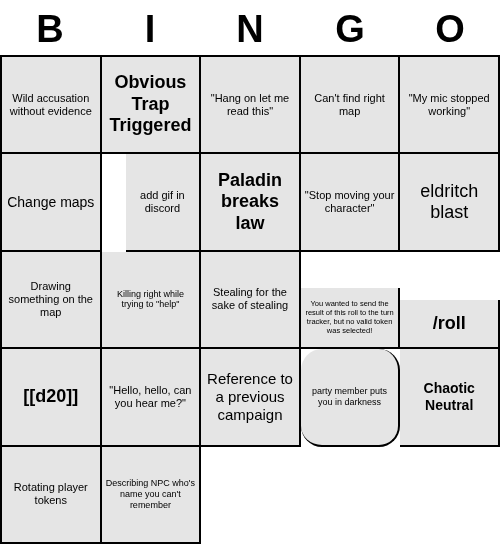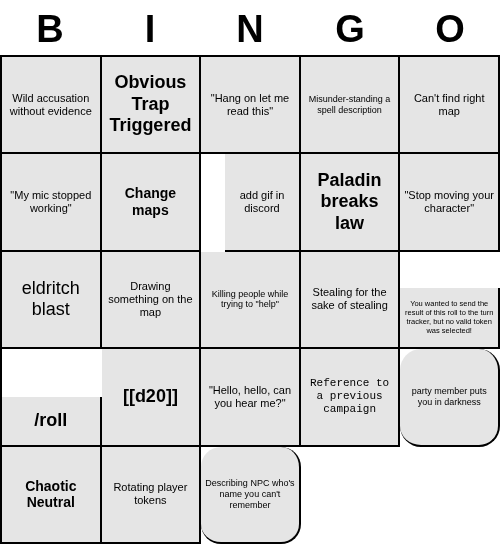--- a/index.html
+++ b/index.html
@@ -62,34 +62,33 @@
     <span>B</span>
     <span>I</span>
     <span>N</span>
     <span>G</span>
     <span>O</span>
   </div>
   <div class="bingo-grid">
   <div class="bingo-cell" style="font-size: 11px;">Wild accusation without evidence</div>
       <div class="bingo-cell" style="font-size: 18px; font-weight: bold;">Obvious Trap Triggered</div>
       <div class="bingo-cell" style="font-size: 11px;">"Hang on let me read this"</div>
-      <div class="bingo-cell" style="font-size: 9px;">Misunder-standing a spell description</div>
       <div class="bingo-cell" style="font-size: 11px;">Can't find right map</div>
       <div class="bingo-cell" style="font-size: 11px;">"My mic stopped working"</div>
-      <div class="bingo-cell" style="font-size: 14px; font-weight: bold;">Change maps</div>
+      <div class="bingo-cell" style="font-size: 14px; font-weight: normal;">Change maps</div>
       <div class="bingo-cell" style="font-size: 11px; margin-left: 24px;">add gif in discord</div>
       <div class="bingo-cell" style="font-size: 18px; font-weight: bold;">Paladin breaks law</div>
       <div class="bingo-cell" style="font-size: 11px;">"Stop moving your character"</div>
       <div class="bingo-cell" style="font-size: 18px; font-weight: normal;">eldritch blast</div>
       <div class="bingo-cell" style="font-size: 11px;">Drawing something on the map</div>
-      <div class="bingo-cell" style="font-size: 9px;">Killing people while trying to "help"</div>
+      <div class="bingo-cell" style="font-size: 9px;">Killing right while trying to "help"</div>
       <div class="bingo-cell" style="font-size: 11px;">Stealing for the sake of stealing</div>
       <div class="bingo-cell" style="font-size: 7.5px; margin-top: 36px;">You wanted to send the result of this roll to the turn tracker, but no valid token was selected!</div>
       <div class="bingo-cell" style="font-size: 18px; font-weight: bold; margin-top: 48px;">/roll</div>
       <div class="bingo-cell" style="font-size: 18px; font-weight: bold;">[[d20]]</div>
       <div class="bingo-cell" style="font-size: 11px;">"Hello, hello, can you hear me?"</div>
-      <div class="bingo-cell" style="font-size: 11px; font-family: Liberation Mono, monospace;">Reference to a previous campaign</div>
+      <div class="bingo-cell" style="font-size: 15px;">Reference to a previous campaign</div>
       <div class="bingo-cell" style="font-size: 9px; border-radius: 21px;">party member puts you in darkness</div>
       <div class="bingo-cell" style="font-size: 14px; font-weight: bold;">Chaotic Neutral</div>
       <div class="bingo-cell" style="font-size: 11px;">Rotating player tokens</div>
-      <div class="bingo-cell" style="font-size: 9px; border-radius: 20px;">Describing NPC who's name you can't remember</div>
+      <div class="bingo-cell" style="font-size: 9px;">Describing NPC who's name you can't remember</div>
     </div>
 </div>
 
 </body></html>

